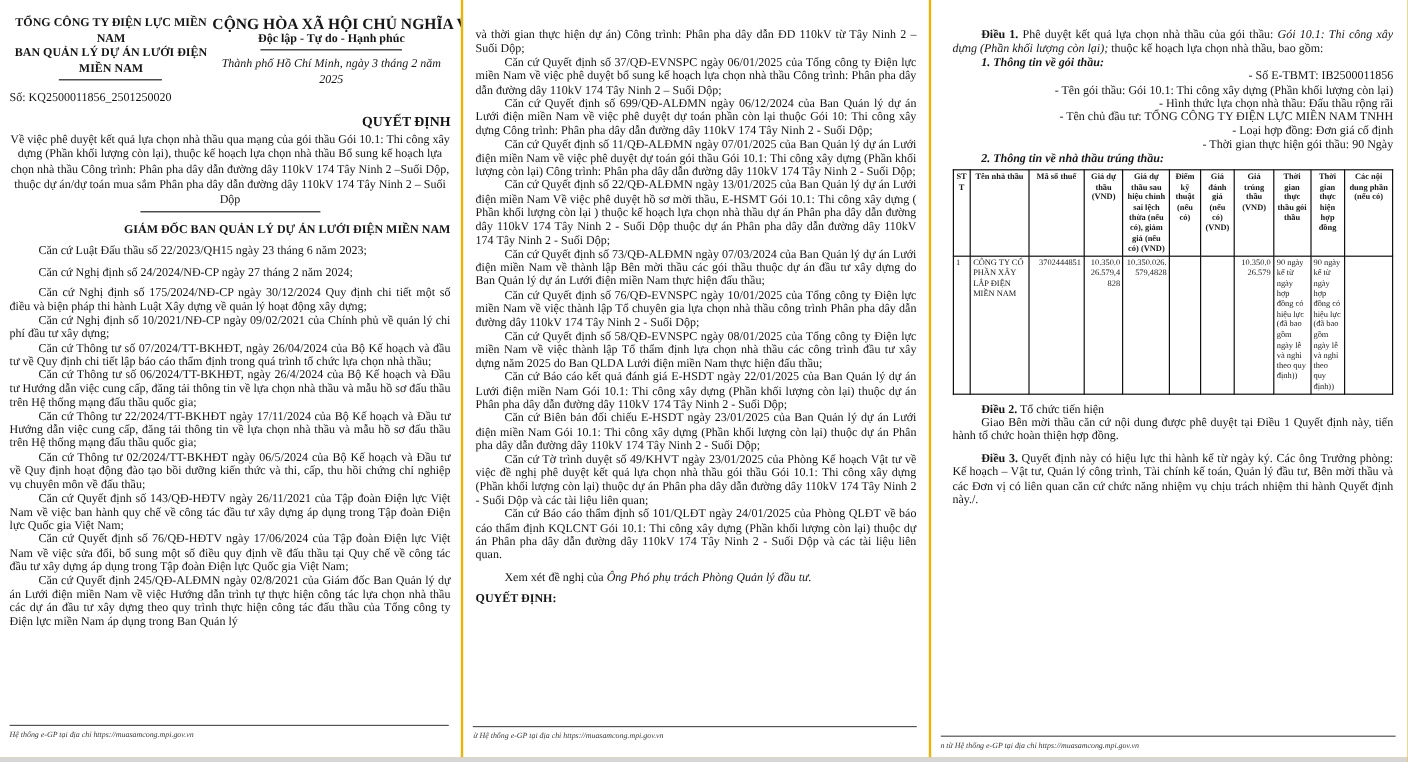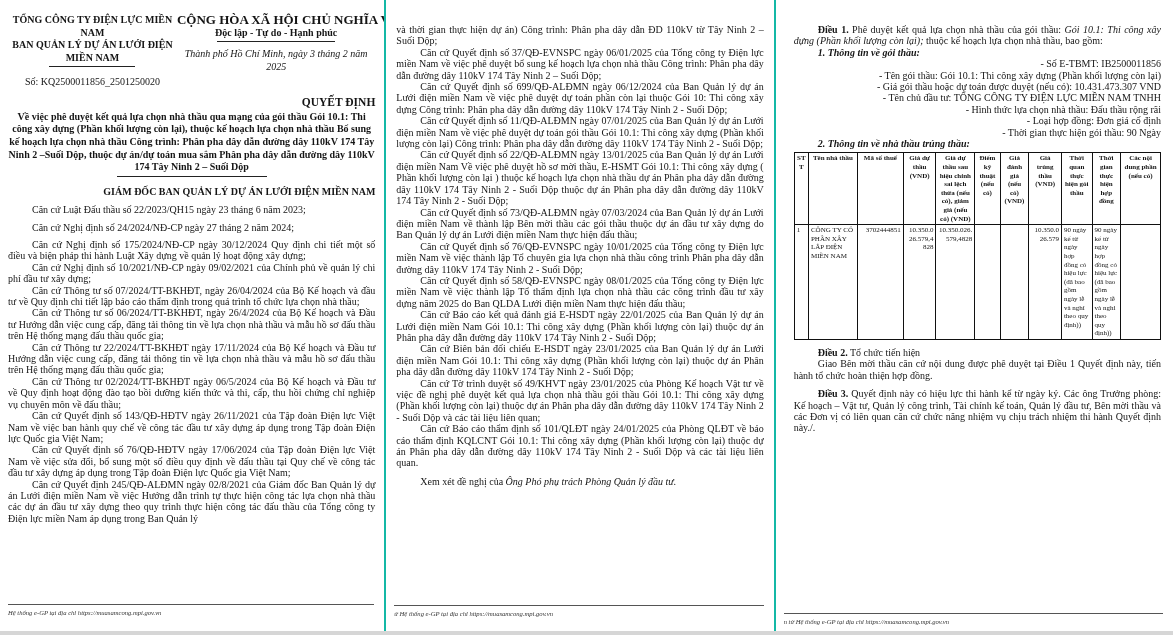--- a/index.html
+++ b/index.html
@@ -2,21 +2,21 @@
 <html><head>
 <meta charset="utf-8">
 <style>
   html,body{margin:0;padding:0}
   body{
     width:1173px;height:635px;overflow:hidden;
     background:#d6d6d6;
     font-family:"Liberation Serif","DejaVu Serif",serif;
     color:#151515;
   }
-  .pages{display:flex;gap:2px;height:631px;background:#14b8a6}
+  .pages{display:flex;gap:2px;height:631px;background:#eab308}
   .page{flex:1;background:#fff;position:relative;overflow:hidden;
         font-size:10px;line-height:11.4px}
   .pad1{padding:14px 9px 0 8px}
   .pad2{padding:24px 10px 0 10px}
   .pad3{padding:24px 12px 16px 18px}
   .b{font-weight:bold}
   .i{font-style:italic}
   .center{text-align:center;text-indent:0 !important}
   .para{margin:0;text-indent:24px;text-align:justify}
   .noindent{text-indent:0}
@@ -25,24 +25,24 @@
   .gap-top{margin-top:7px}
   
   .p1head{display:flex;margin-bottom:4px}
   .hcol{text-align:center}
   .hleft{width:46%}
   .hright{width:54%}
   .hname{font-weight:bold;line-height:12.5px}
   .nowrap{white-space:nowrap;font-size:13px}
   .hrule{border-top:1px solid #222;width:86px;margin:2px auto 0}
   .hrule.wide{width:118px}
-  .so{text-align:center;margin-top:9px}
+  .so{text-align:left;margin-top:9px}
   .pdate{margin-top:6px;line-height:12.5px}
   .title{font-size:11.5px;font-weight:bold;text-align:right;margin:10px 0 2px}
-  .subtitle{font-weight:bold;text-align:center;line-height:12.6px}
+  .subtitle{font-weight:normal;text-align:center;line-height:12.6px}
   .subrule{border-top:1px solid #222;width:150px;margin:2px auto 0}
   .issuer{font-weight:bold;text-align:right;margin:9px 0 7px}
   
   .pfooter{position:absolute;left:8px;right:10px;border-top:1px solid #555;
            font-style:italic;font-size:6.6px;line-height:8px;color:#333;padding-top:4px}
   .pf1{bottom:14px}
   .pf2{bottom:13px}
   .pf3{bottom:5px}
   
   table.wtable{width:100%;border-collapse:collapse;table-layout:fixed;margin:3px 0 2px}
@@ -108,35 +108,35 @@
         <p class="para"><span>Căn cứ Quyết định số 11/QĐ-ALĐMN ngày 07/01/2025 của Ban Quản lý dự án Lưới điện miền Nam về việc phê duyệt dự toán gói thầu Gói 10.1: Thi công xây dựng (Phần khối lượng còn lại) Công trình: Phân pha dây dẫn đường dây 110kV 174 Tây Ninh 2 - Suối Dộp;</span></p>
         <p class="para"><span>Căn cứ Quyết định số 22/QĐ-ALĐMN ngày 13/01/2025 của Ban Quản lý dự án Lưới điện miền Nam Về việc phê duyệt hồ sơ mời thầu, E-HSMT Gói 10.1: Thi công xây dựng ( Phần khối lượng còn lại ) thuộc kế hoạch lựa chọn nhà thầu dự án Phân pha dây dẫn đường dây 110kV 174 Tây Ninh 2 - Suối Dộp thuộc dự án Phân pha dây dẫn đường dây 110kV 174 Tây Ninh 2 - Suối Dộp;</span></p>
         <p class="para"><span>Căn cứ Quyết định số 73/QĐ-ALĐMN ngày 07/03/2024 của Ban Quản lý dự án Lưới điện miền Nam về thành lập Bên mời thầu các gói thầu thuộc dự án đầu tư xây dựng do Ban Quản lý dự án Lưới điện miền Nam thực hiện đấu thầu;</span></p>
         <p class="para"><span>Căn cứ Quyết định số 76/QĐ-EVNSPC ngày 10/01/2025 của Tổng công ty Điện lực miền Nam về việc thành lập Tổ chuyên gia lựa chọn nhà thầu công trình Phân pha dây dẫn đường dây 110kV 174 Tây Ninh 2 - Suối Dộp;</span></p>
         <p class="para"><span>Căn cứ Quyết định số 58/QĐ-EVNSPC ngày 08/01/2025 của Tổng công ty Điện lực miền Nam về việc thành lập Tổ thẩm định lựa chọn nhà thầu các công trình đầu tư xây dựng năm 2025 do Ban QLDA Lưới điện miền Nam thực hiện đấu thầu;</span></p>
         <p class="para"><span>Căn cứ Báo cáo kết quả đánh giá E-HSDT ngày 22/01/2025 của Ban Quản lý dự án Lưới điện miền Nam Gói 10.1: Thi công xây dựng (Phần khối lượng còn lại) thuộc dự án Phân pha dây dẫn đường dây 110kV 174 Tây Ninh 2 - Suối Dộp;</span></p>
         <p class="para"><span>Căn cứ Biên bản đối chiếu E-HSDT ngày 23/01/2025 của Ban Quản lý dự án Lưới điện miền Nam Gói 10.1: Thi công xây dựng (Phần khối lượng còn lại) thuộc dự án Phân pha dây dẫn đường dây 110kV 174 Tây Ninh 2 - Suối Dộp;</span></p>
         <p class="para"><span>Căn cứ Tờ trình duyệt số 49/KHVT ngày 23/01/2025 của Phòng Kế hoạch Vật tư về việc đề nghị phê duyệt kết quả lựa chọn nhà thầu gói thầu Gói 10.1: Thi công xây dựng (Phần khối lượng còn lại) thuộc dự án Phân pha dây dẫn đường dây 110kV 174 Tây Ninh 2 - Suối Dộp và các tài liệu liên quan;</span></p>
         <p class="para"><span>Căn cứ Báo cáo thẩm định số 101/QLĐT ngày 24/01/2025 của Phòng QLĐT về báo cáo thẩm định KQLCNT Gói 10.1: Thi công xây dựng (Phần khối lượng còn lại) thuộc dự án Phân pha dây dẫn đường dây 110kV 174 Tây Ninh 2 - Suối Dộp và các tài liệu liên quan.</span></p>
         <p class="para gap-top"><span>Xem xét đề nghị của </span><span class="i">Ông Phó phụ trách Phòng Quản lý đầu tư.</span></p>
+        <p class="para center b gap-top"><span>QUYẾT ĐỊNH:</span></p>
       </div>
     <div class="pfooter pf2">
       <span>ừ Hệ thống e-GP tại địa chỉ https://muasamcong.mpi.gov.vn</span>
     </div>
   </div>
 
   <div class="page pad3">
     <div>
         <p class="para"><span class="b">Điều 1.</span><span> Phê duyệt kết quả lựa chọn nhà thầu của gói thầu: </span><span class="i">Gói 10.1: Thi công xây dựng (Phần khối lượng còn lại);</span><span> thuộc kế hoạch lựa chọn nhà thầu, bao gồm:</span></p>
         <p class="para b i"><span>1. Thông tin về gói thầu:</span></p>
         <p class="para bullet"><span>- Số E-TBMT: IB2500011856</span></p>
         <p class="para bullet"><span>- Tên gói thầu: Gói 10.1: Thi công xây dựng (Phần khối lượng còn lại)</span></p>
-        <p class="para bullet"><span>- Giá gói thầu hoặc dự toán được duyệt (nếu có): 10.431.473.307 VND</span></p>
+        <p class="para bullet"><span>- Hình thức lựa chọn nhà thầu: Đấu thầu rộng rãi</span></p>
         <p class="para bullet"><span>- Tên chủ đầu tư: TỔNG CÔNG TY ĐIỆN LỰC MIỀN NAM TNHH</span></p>
-        <p class="para bullet"><span>- Hình thức lựa chọn nhà thầu: Đấu thầu rộng rãi</span></p>
         <p class="para bullet"><span>- Loại hợp đồng: Đơn giá cố định</span></p>
         <p class="para bullet"><span>- Thời gian thực hiện gói thầu: 90 Ngày</span></p>
         <p class="para b i"><span>2. Thông tin về nhà thầu trúng thầu:</span></p>
       </div>
     <table class="wtable">
       <colgroup>
         <col style="width:14px">
           <col style="width:48px">
           <col style="width:45px">
         <col style="width:32px">
@@ -151,21 +151,21 @@
     <thead>
           <tr>
             <th>STT</th>
             <th>Tên nhà thầu</th>
             <th>Mã số thuế</th>
             <th>Giá dự thầu (VND)</th>
             <th>Giá dự thầu sau hiệu chỉnh sai lệch thừa (nếu có), giảm giá (nếu có) (VND)</th>
             <th>Điểm kỹ thuật (nếu có)</th>
             <th>Giá đánh giá (nếu có) (VND)</th>
             <th>Giá trúng thầu (VND)</th>
-            <th>Thời quan thực hiện gói thầu</th>
+            <th>Thời gian thực thầu gói thầu</th>
             <th>Thời gian thực hiện hợp đồng</th>
             <th>Các nội dung phần (nếu có)</th>
           </tr>
         </thead>
         <tbody>
           <tr>
             <td>1</td>
             <td>CÔNG TY CỔ PHẦN XÂY LẮP ĐIỆN MIỀN NAM</td>
             <td>3702444851</td>
             <td>10.350.026.579,4828</td>

